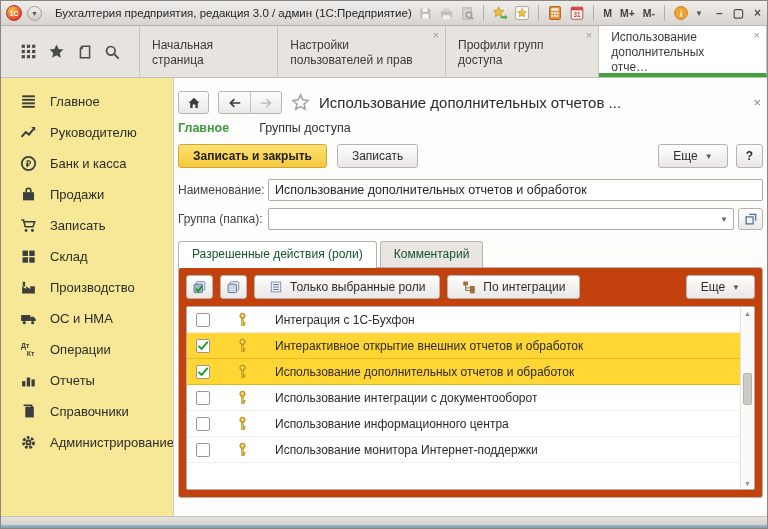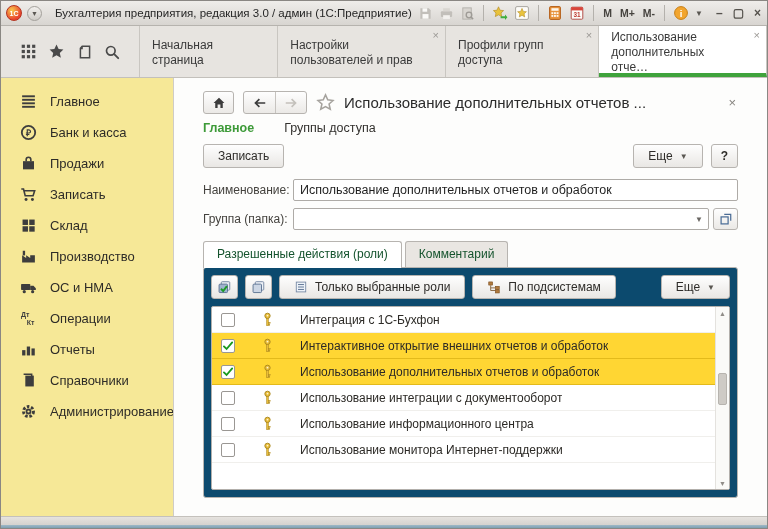--- a/index.html
+++ b/index.html
@@ -38,21 +38,21 @@
   
   .content { flex:1; display:flex; min-height:0; }
 
   
   .sidebar { width:172px; flex:0 0 172px; background:#f6e897; padding:8px 0 0 0; overflow:hidden; }
   .side-item { height:31px; display:flex; align-items:center; gap:13px; padding-left:19px; cursor:default; }
   .side-item .sicon { width:17px; height:17px; flex:0 0 17px; }
   .side-item .slabel { font-size:13px; color:#2e2c28; white-space:nowrap; }
 
   
-  .main { flex:1; background:#fdfdfc; border-left:1px solid #cfccc7; padding:0 29px; overflow:hidden; }
+  .main { flex:1; background:#fdfdfc; border-left:1px solid #cfccc7; padding:0 4px; overflow:hidden; }
 
   .form-header { margin-top:13px; display:flex; align-items:center; gap:9px; }
   .icon-btn { height:23px; border:1px solid #b7b4b0; border-radius:3px; background:linear-gradient(#fefefe,#ebe9e6);
     display:flex; align-items:center; justify-content:center; }
   .home-btn { width:31px; }
   .nav-group { display:flex; height:23px; border:1px solid #b7b4b0; border-radius:3px; background:linear-gradient(#fefefe,#ebe9e6); }
   .nav-group .half { width:31px; display:flex; align-items:center; justify-content:center; }
   .nav-group .half + .half { border-left:1px solid #c6c3bf; }
   .form-title { font-size:15px; color:#2b2b2b; white-space:nowrap; overflow:hidden; flex:1; }
   .form-close { font-size:13px; color:#87847f; padding:0 2px; }
@@ -77,21 +77,21 @@
   .combo-wrap { flex:1; position:relative; display:flex; }
   .combo-wrap .field-input { padding-right:20px; }
   .combo-arrow { position:absolute; right:6px; top:7px; font-size:8px; color:#6a6763; }
   .open-btn { width:25px; height:22px; margin-left:4px; flex:0 0 25px; }
 
   .inner-tabs { margin-top:11px; display:flex; align-items:flex-end; }
   .itab { font-size:12px; color:#14532d; padding:5px 13px 6px; border:1px solid #b7b4b0; border-bottom:none;
     border-radius:3px 3px 0 0; background:#e9e6e2; margin-right:3px; position:relative; }
   .itab.active { background:#fff; z-index:2; margin-bottom:-1px; padding-bottom:7px; }
 
-  .groupbox { border:1px solid #b7b4b0; border-radius:3px; background:#0c4a6e; padding:7px; position:relative; z-index:1; }
+  .groupbox { border:1px solid #b7b4b0; border-radius:3px; background:#c2410c; padding:7px; position:relative; z-index:1; }
   .roles-toolbar { display:flex; align-items:center; gap:7px; margin-bottom:7px; }
   .tool-icon-btn { width:27px; height:24px; padding:0; justify-content:center; }
 
   .roles-list { border:1px solid #b2afab; border-radius:2px; height:184px; position:relative; background:#fff; }
   .roles-rows { margin-right:14px; height:100%; overflow:hidden; }
   .role-row { height:26px; display:flex; align-items:center; padding-left:9px; gap:27px; border-bottom:1px solid #f0efec; }
   .role-row.hl { background:#ffd633; border-bottom:1px solid #e3ba1b; }
   .cbx { width:14px; height:14px; border:1px solid #9a9793; border-radius:2px; background:#fff; flex:0 0 14px;
     display:flex; align-items:center; justify-content:center; }
   .role-label { font-size:12px; color:#2c2a26; white-space:nowrap; overflow:hidden; }
@@ -380,20 +380,26 @@
   </div>
 
   <div class="content">
 
     <nav class="sidebar" id="sidebar">
         <div class="side-item">
           <svg class="sicon">
             <use href="#sym-menu-icon"></use>
           </svg>
           <span class="slabel">Главное</span>
+        </div>
+        <div class="side-item">
+          <svg class="sicon">
+            <use href="#sym-trend-icon"></use>
+          </svg>
+          <span class="slabel">Руководителю</span>
         </div>
         <div class="side-item">
           <svg class="sicon">
             <use href="#sym-ruble-icon"></use>
           </svg>
           <span class="slabel">Банк и касса</span>
         </div>
         <div class="side-item">
           <svg class="sicon">
             <use href="#sym-bag-icon"></use>
@@ -476,20 +482,21 @@
         <span class="form-title">Использование дополнительных отчетов ...</span>
         <span class="form-close">×</span>
       </div>
 
       <div class="breadcrumb">
         <span class="crumb-main">Главное</span>
         <span class="crumb-groups">Группы доступа</span>
       </div>
 
       <div class="cmd-bar">
+        <button class="btn btn-primary">Записать и закрыть</button>
         <button class="btn">Записать</button>
         <span class="cmd-right">
           <button class="btn">
               <span>Еще</span>
               <span class="dd-arrow">▼</span>
             </button>
           <button class="btn btn-help">?</button>
         </span>
       </div>
 
@@ -532,21 +539,21 @@
           <button class="btn">
               <svg width="14" height="14">
                 <use href="#sym-listdoc-icon"></use>
               </svg>
               <span>Только выбранные роли</span>
             </button>
           <button class="btn">
               <svg width="14" height="14">
                 <use href="#sym-subsys-icon"></use>
               </svg>
-              <span>По подсистемам</span>
+              <span>По интеграции</span>
             </button>
           <span class="cmd-right">
             <button class="btn">
                 <span>Еще</span>
                 <span class="dd-arrow">▼</span>
               </button>
           </span>
         </div>
 
         <div class="roles-list">

